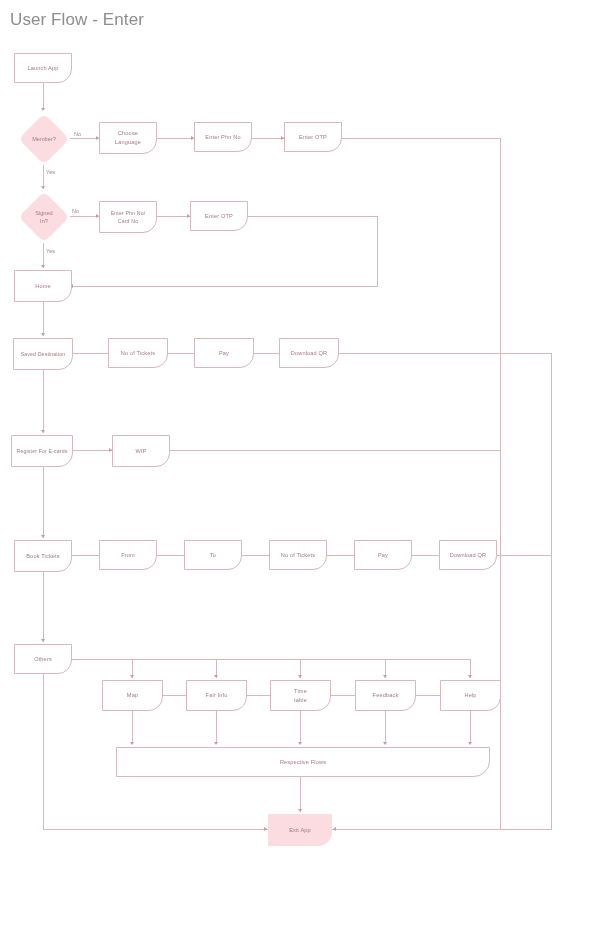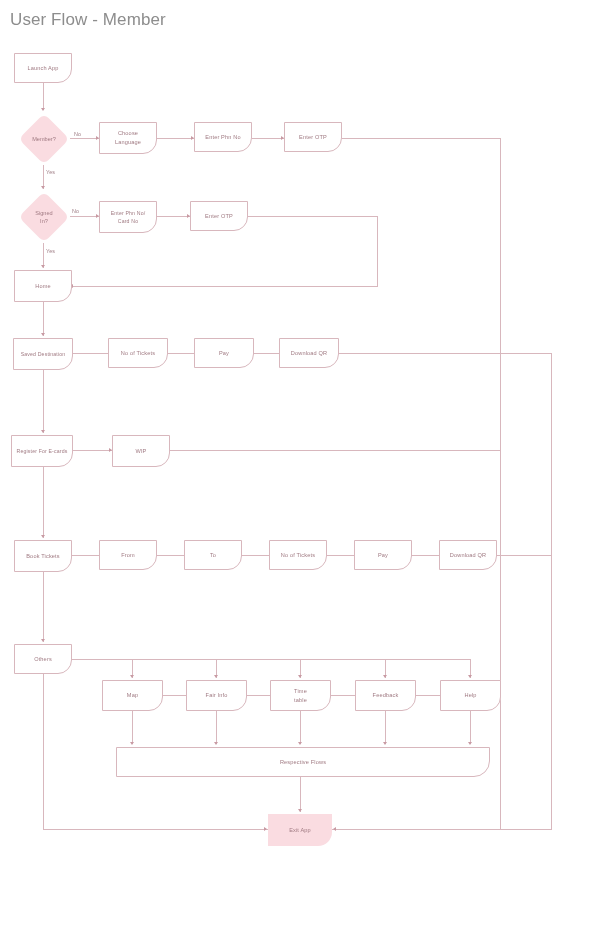--- a/index.html
+++ b/index.html
@@ -113,21 +113,21 @@
     font-size:5.4px;
     letter-spacing:0.1px;
     white-space:nowrap;
   }
 </style>
 </head>
 <body>
 
 <div id="canvas">
 
-  <div id="page-title">User Flow - Member</div>
+  <div id="page-title">User Flow - Enter</div>
 
   <div>
 
     <div class="ln v" style="left:43px;top:83px;height:27px;"></div>
     <div class="arrow down" style="left:40.8px;top:108px;"></div>
 
     <div class="ln h" style="left:70px;top:138px;width:31px;"></div>
     <div class="arrow right" style="left:96px;top:135.8px;"></div>
 
     <div class="ln v" style="left:43px;top:165px;height:24px;"></div>

